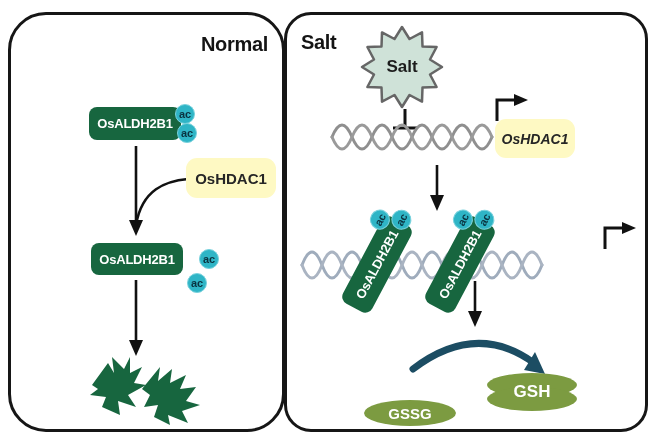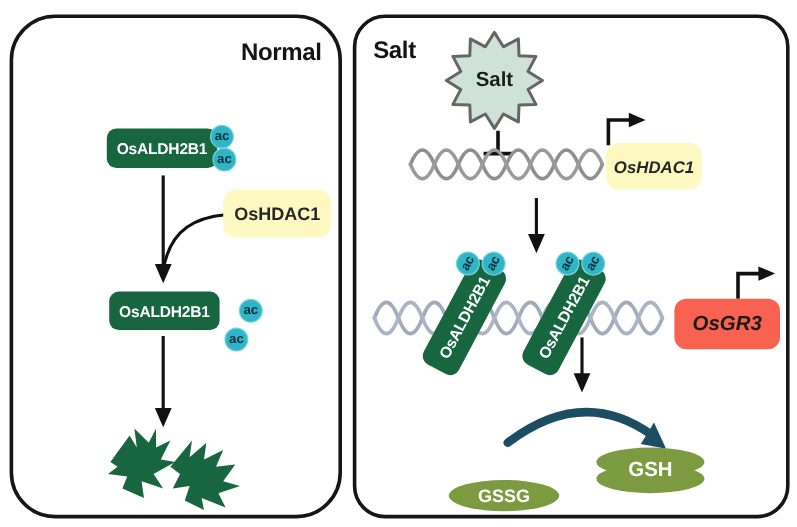--- a/index.html
+++ b/index.html
@@ -114,21 +114,21 @@
       <line x1="10" y1="0" x2="10" y2="62" stroke="#111111" stroke-width="2.6"></line>
       <polygon points="3,60 17,60 10,76" fill="#111111"></polygon>
     </svg>
 
     <svg class="svgabs" style="left:65px;top:328px;" width="135" height="85" viewBox="0 0 135 85">
       <path d="M16,42 L32,20 L38,30 L36,14 L48,26 L54,14 L54,30 L66,24 L58,40 L70,42 L52,52 L60,64 L42,58 L44,72 L26,64 L30,54 L14,52 L22,46 Z" fill="#17663F"></path>
       <path d="M66,46 L84,24 L82,38 L96,26 L94,40 L110,32 L104,46 L120,44 L110,58 L124,62 L106,68 L112,80 L92,72 L94,82 L78,74 L82,62 L68,64 L74,52 Z" fill="#17663F"></path>
     </svg>
   </div>
 
-  <div class="panel" style="left:294px;top:12px;width:364px;height:420px;border-radius:27px;">
+  <div class="panel" style="left:284px;top:12px;width:364px;height:420px;border-radius:27px;">
 
     <div class="panel-title" style="left:14px;top:16px;">Salt</div>
 
     <div class="star-wrap" style="left:73px;top:10px;">
       <svg width="84" height="84" viewBox="0 0 84 84">
         <polygon points="82,42 70,49.5 76.6,62 62.5,62.5 62,76.6 49.5,70 42,82 34.5,70 22,76.6 21.5,62.5 7.4,62 14,49.5 2,42 14,34.5 7.4,22 21.5,21.5 22,7.4 34.5,14 42,2 49.5,14 62,7.4 62.5,21.5 76.6,22 70,34.5" fill="#CFE2D8" stroke="#666666" stroke-width="2.5" stroke-linejoin="round"></polygon>
       </svg>
       <div class="star-label">Salt</div>
     </div>
 
@@ -178,23 +178,20 @@
       <div class="ac" style="left:90px;top:7px;">
           <span>ac</span>
         </div>
     </div>
 
     <svg class="svgabs" style="left:314px;top:206px;" width="38" height="30">
       <path d="M 4 28 L 4 7 L 22 7" fill="none" stroke="#111111" stroke-width="3"></path>
       <polygon points="21,1 21,13 35,7" fill="#111111"></polygon>
     </svg>
 
-    <div class="rbox" style="left:265px;top:234px;width:88px;height:42px;">
-      <span>OsGR3</span>
-    </div>
 
     <svg class="svgabs" style="left:178px;top:266px;" width="20" height="46">
       <line x1="10" y1="0" x2="10" y2="32" stroke="#111111" stroke-width="2.6"></line>
       <polygon points="3,30 17,30 10,46" fill="#111111"></polygon>
     </svg>
 
     <svg class="svgabs" style="left:118px;top:308px;" width="150" height="52">
       <path d="M 8 46 Q 71 -2 129 40" fill="none" stroke="#1C4D63" stroke-width="7" stroke-linecap="round"></path>
       <polygon points="140,51 119,47 130,29" fill="#1C4D63"></polygon>
     </svg>

